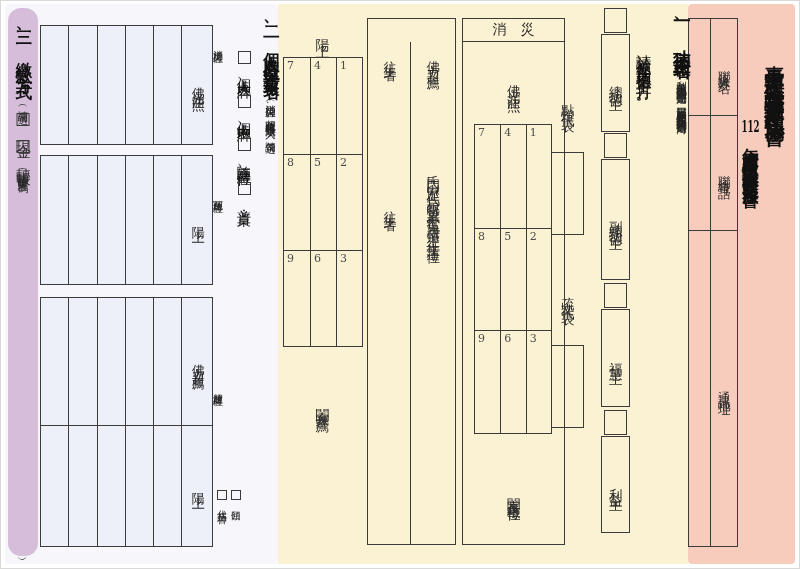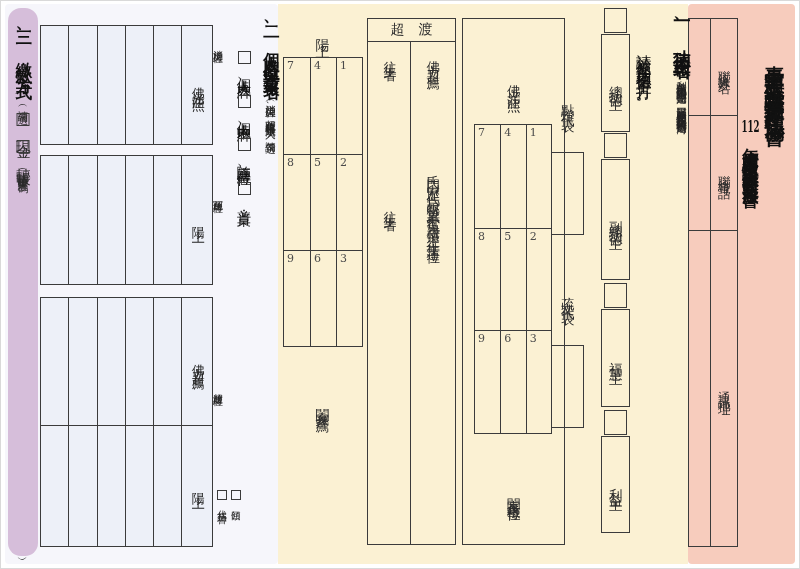--- a/index.html
+++ b/index.html
@@ -89,20 +89,21 @@
   <div class="abs center" style="left:551px;top:55px;width:33px;height:95px;">
     <span class="v" style="font-size:13.5px;letter-spacing:5px;">點燈代表</span>
   </div>
   <div class="abs bx" style="left:551px;top:152px;width:33px;height:83px;background:transparent;"></div>
   <div class="abs center" style="left:551px;top:248px;width:33px;height:95px;">
     <span class="v" style="font-size:13.5px;letter-spacing:5px;">疏文代表</span>
   </div>
   <div class="abs bx" style="left:551px;top:345px;width:33px;height:83px;background:transparent;"></div>
 
   <div class="abs bx" style="left:462px;top:18px;width:103px;height:527px;background:transparent;">
+    <div class="hdr-row">消災</div>
     <div class="center" style="position:absolute;left:0;top:26px;width:100%;height:78px;">
       <span class="v" style="font-size:13.5px;letter-spacing:5px;">佛光注照</span>
     </div>
     <div class="grid3" style="position:absolute;left:11px;top:105px;width:78px;height:310px;">
       <div>
           <span class="num">7</span>
         </div>
       <div>
           <span class="num">4</span>
         </div>
@@ -127,21 +128,20 @@
       <div>
           <span class="num">3</span>
         </div>
     </div>
     <div class="center" style="position:absolute;left:0;top:426px;width:100%;height:95px;">
       <span class="v" style="font-size:13.5px;letter-spacing:2px;">闔家長生祿位</span>
     </div>
   </div>
 
   <div class="abs bx" style="left:367px;top:18px;width:89px;height:527px;background:transparent;">
-    <div class="hdr-row">超渡</div>
     <div style="position:absolute;left:0;top:23px;right:0;bottom:0;display:flex;">
       <div style="flex:0 0 42px;border-right:1.3px solid #3b3b3b;position:relative;">
         <span class="v" style="position:absolute;left:50%;transform:translateX(-50%);top:8px;font-size:13px;letter-spacing:4px;">往生者：</span>
         <span class="v" style="position:absolute;left:50%;transform:translateX(-50%);top:158px;font-size:13px;letter-spacing:4px;">往生者：</span>
       </div>
       <div style="flex:1;position:relative;">
         <span class="v" style="position:absolute;left:50%;transform:translateX(-50%);top:8px;font-size:13.5px;letter-spacing:5px;">佛力超薦</span>
         <span class="v" style="position:absolute;left:50%;transform:translateX(-50%);top:122px;font-size:13.5px;letter-spacing:4.5px;">氏門中歷代宗親暨累世冤親債主往生蓮位</span>
       </div>
     </div>

